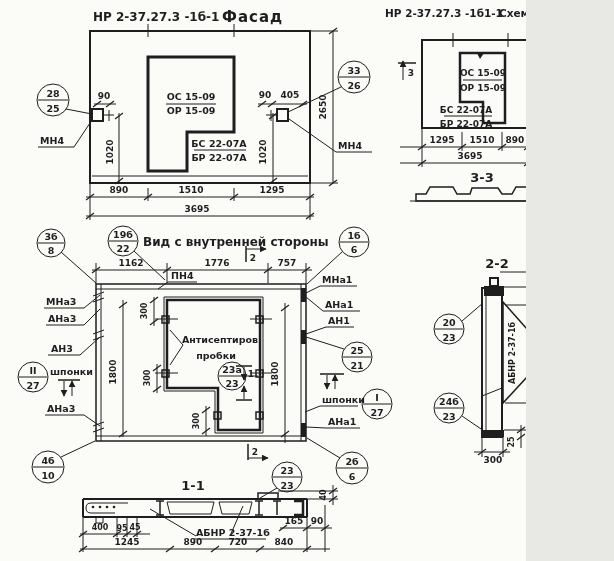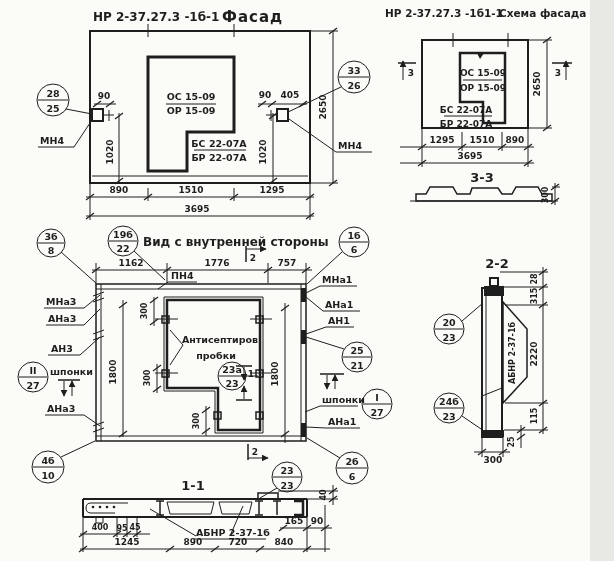--- a/index.html
+++ b/index.html
@@ -1,16 +1,16 @@
 <!DOCTYPE html>
 <html><head>
 <meta charset="utf-8">
 <style>
   html,body{margin:0;padding:0;background:#e8e8e4;}
-  #canvas{position:relative;width:590px;height:561px;background:#fbfbf8;overflow:hidden;
+  #canvas{position:relative;width:526px;height:561px;background:#fbfbf8;overflow:hidden;
           font-family:"DejaVu Sans",sans-serif;}
   svg{position:absolute;left:0;top:0;}
   svg text{font-family:"DejaVu Sans",sans-serif;font-weight:bold;fill:#1e1e1e;stroke:none;}
   .t12{font-size:12px}.t15{font-size:15px;letter-spacing:1px}.t11{font-size:10.5px}.t13{font-size:13px}
   .d{font-size:9px;text-anchor:middle}.d8{font-size:8px;text-anchor:middle}
   .lb{font-size:9.5px}.c{font-size:9.5px;text-anchor:middle}
   .s1{stroke:#1e1e1e;stroke-width:1;fill:none}
   .s15{stroke:#1e1e1e;stroke-width:1.5;fill:none}
   .s2{stroke:#1e1e1e;stroke-width:2;fill:none}
   .s25{stroke:#1e1e1e;stroke-width:2.5;fill:none}

